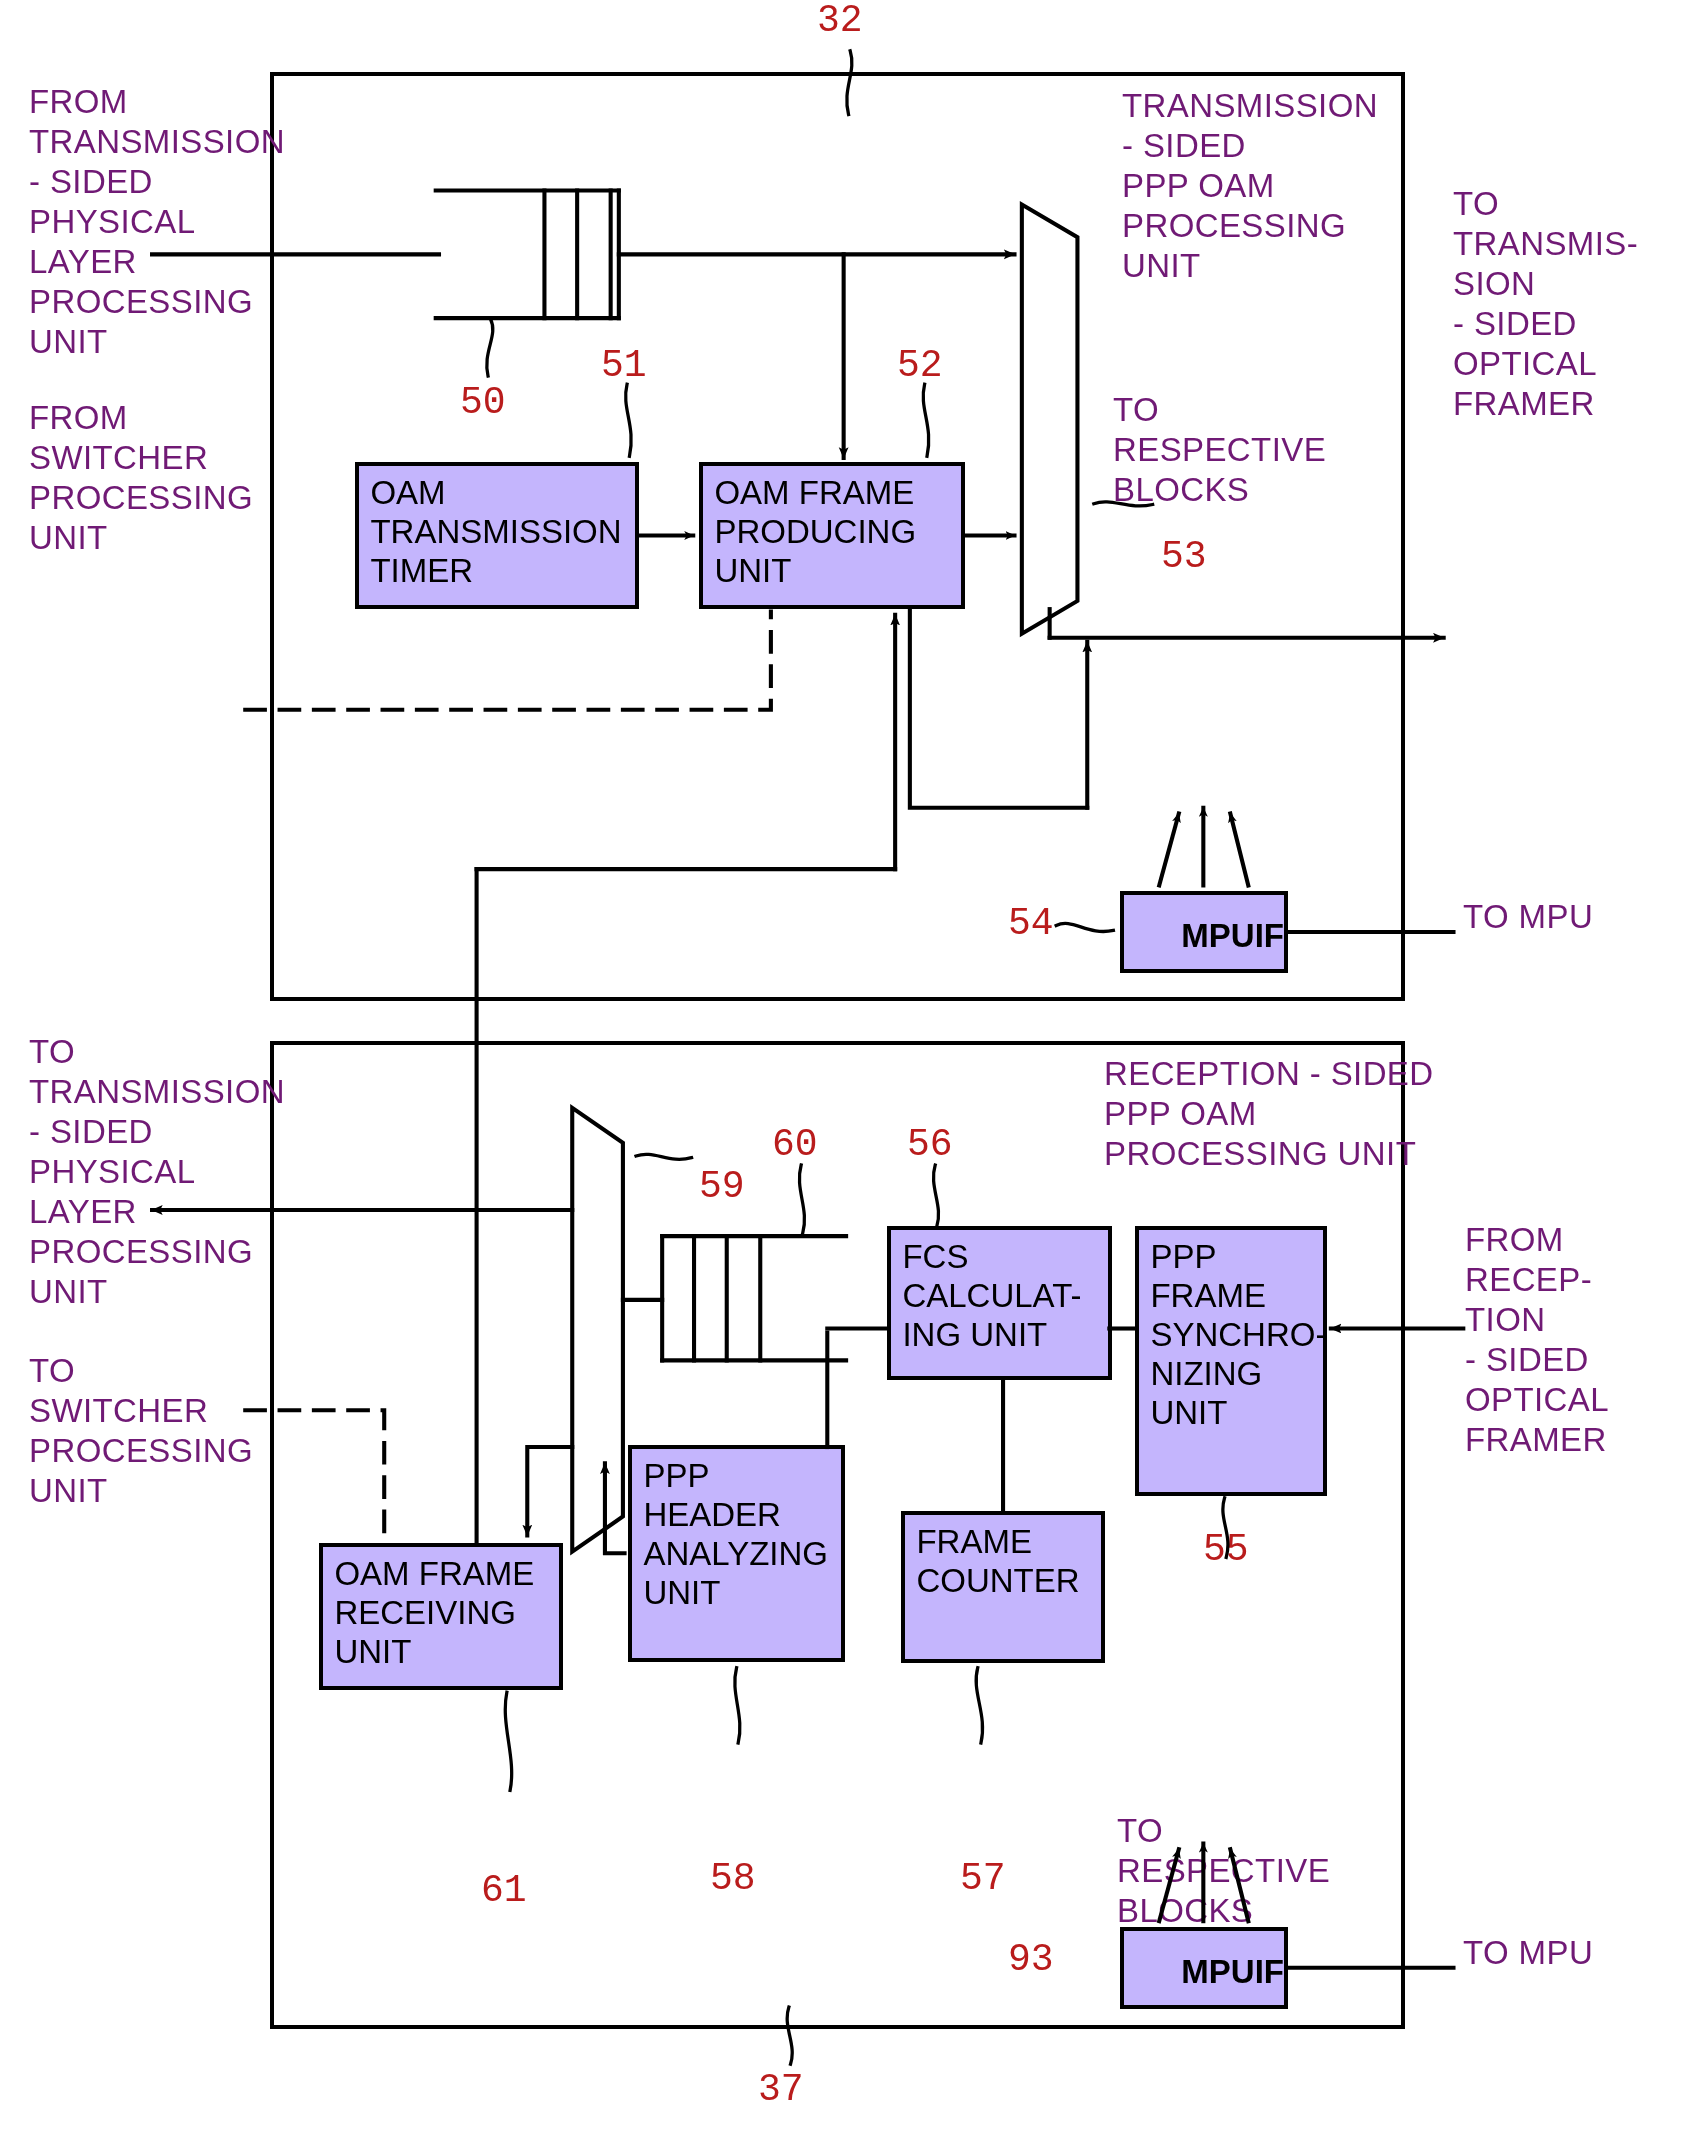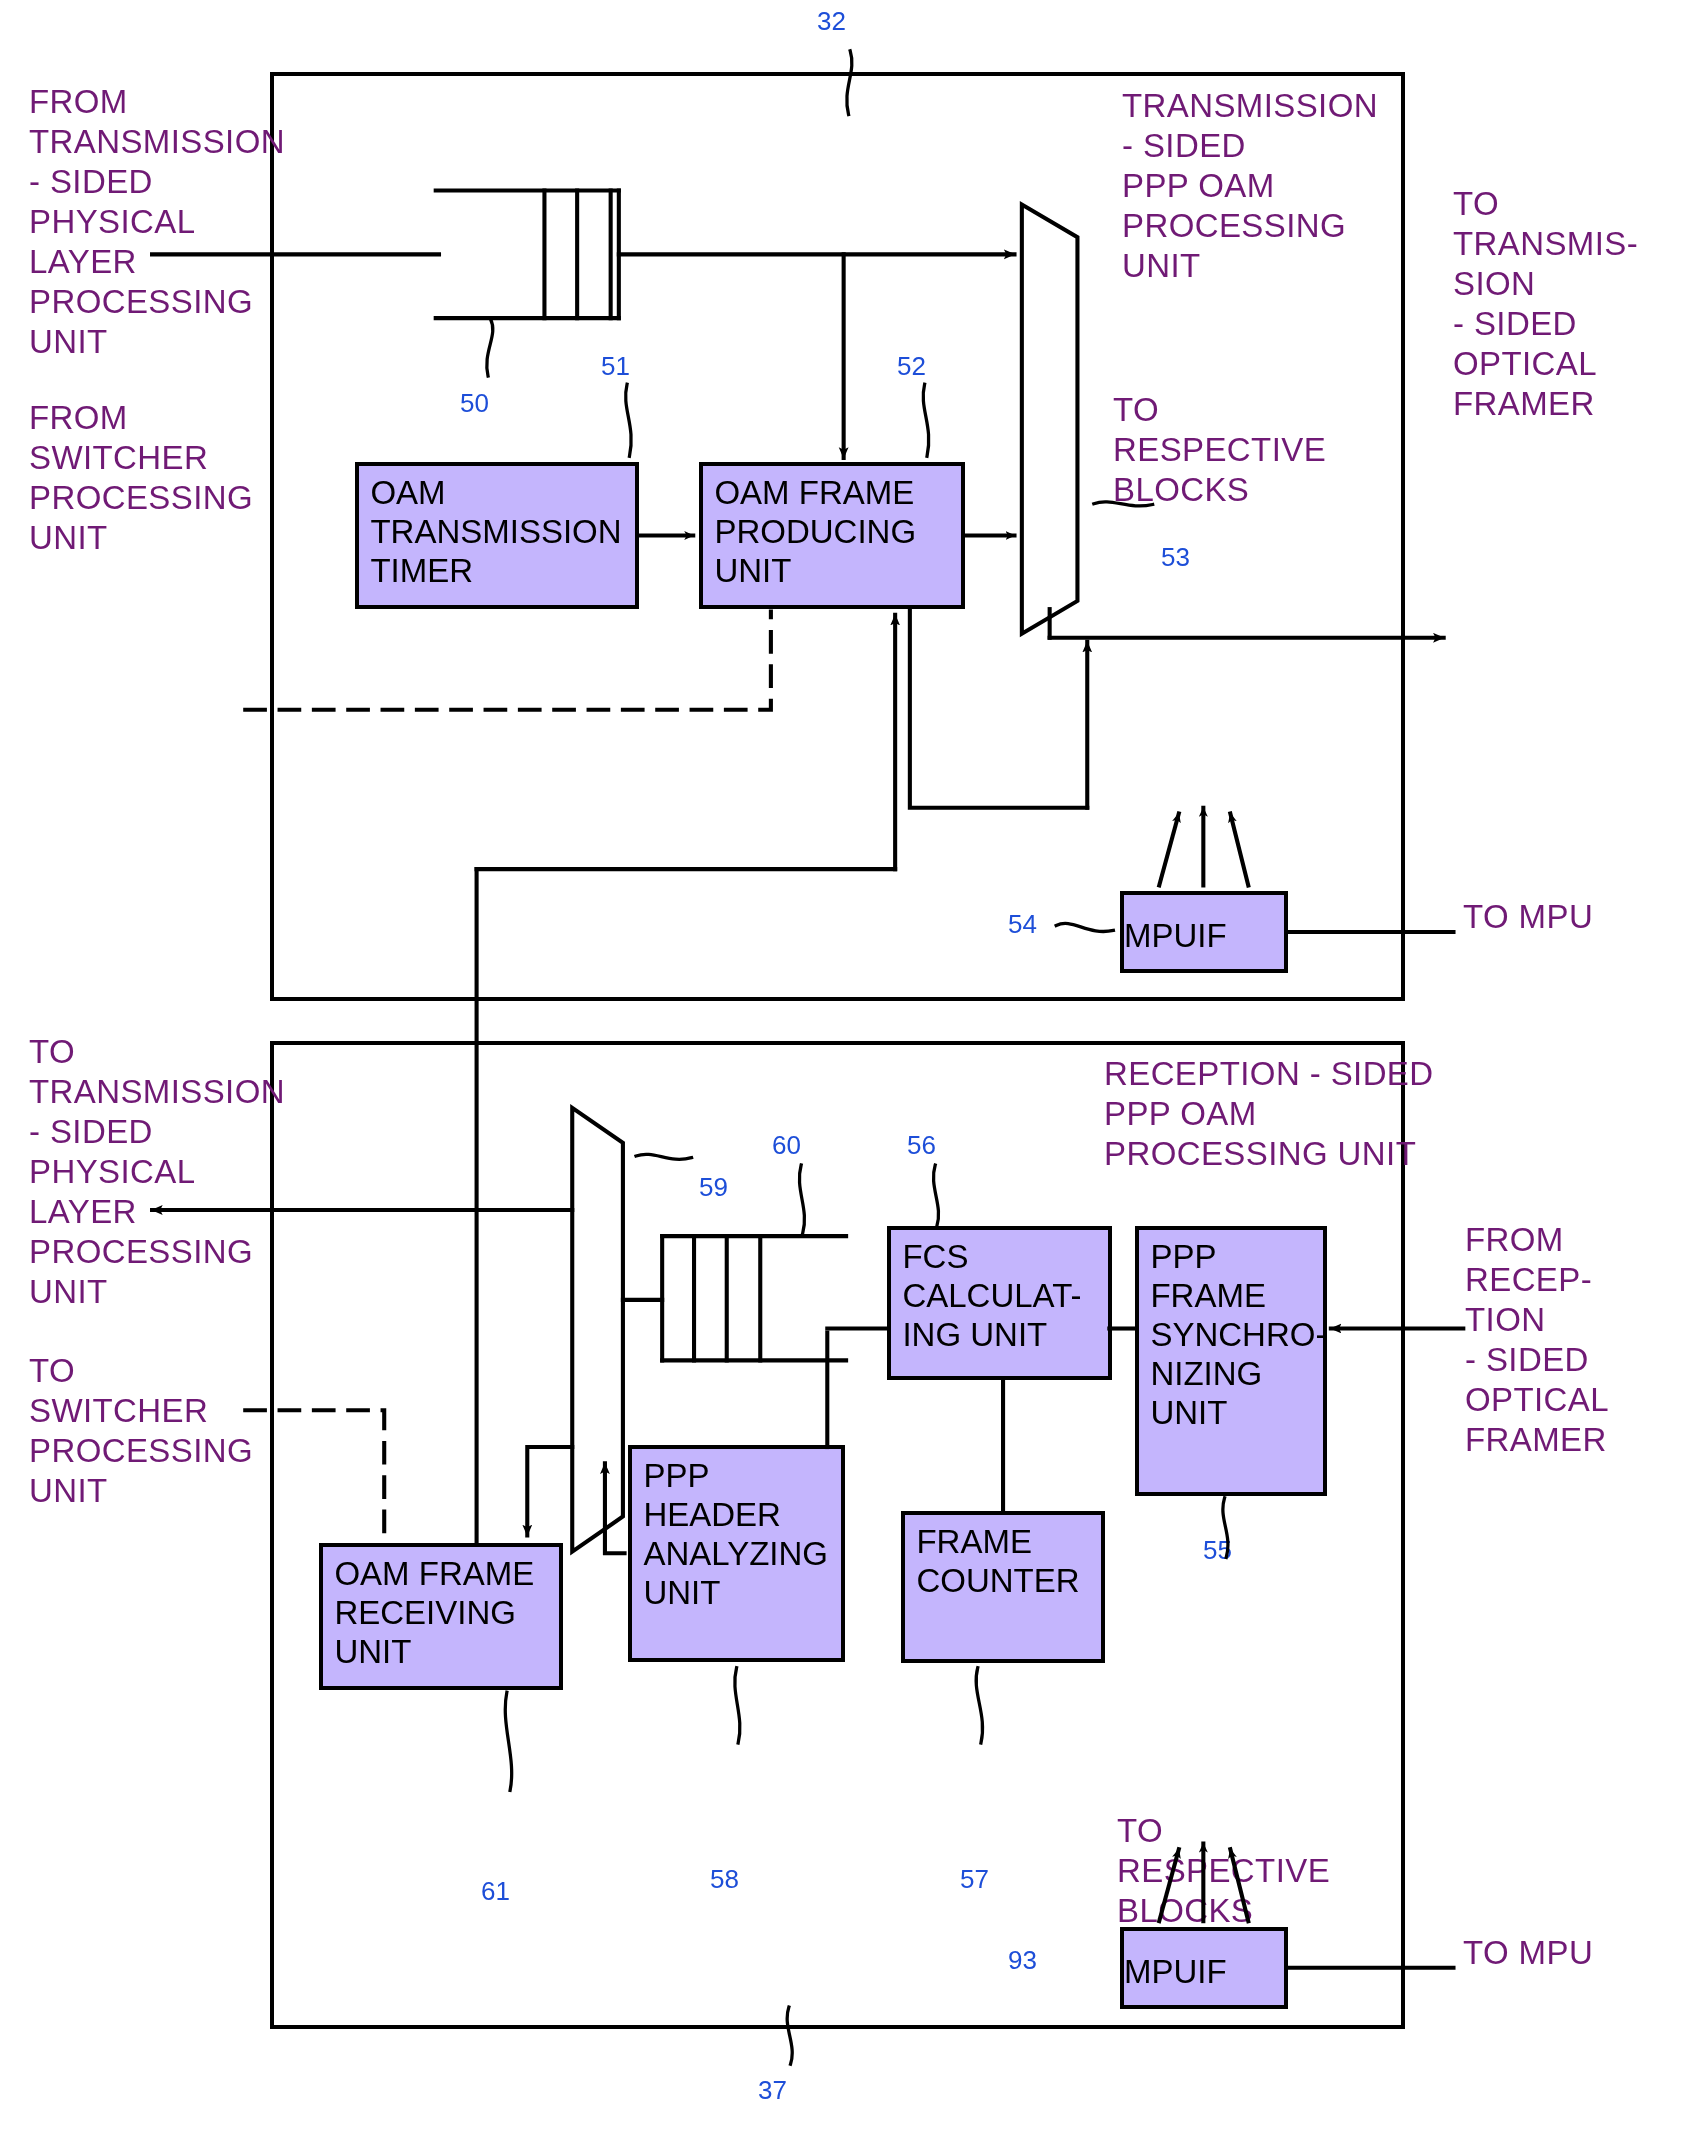--- a/index.html
+++ b/index.html
@@ -14,24 +14,25 @@
   .lbl{
     position:absolute;
     font-size:33px;
     line-height:40px;
     letter-spacing:0.4px;
     white-space:pre;
     color:#701a75;
   }
   .refnum{
     position:absolute;
-    font-size:26px;
+    font-size:38px;
     line-height:38px;
     white-space:pre;
-    color:#1d4ed8;
+    color:#b91c1c;
+    font-family:Liberation Mono, monospace;
   }
   
   .box{
     position:absolute;
     border:4.1px solid #000;
     box-sizing:border-box;
     background:#c4b5fd;
   }
   .box > .txt{
     position:absolute;
@@ -49,23 +50,24 @@
     background:transparent;
   }
   svg.overlay{
     position:absolute;left:0;top:0;
     width:1702px;height:2151px;
     pointer-events:none;
   }
   .mpuif .txt{
     position:absolute;
     width:100%;
-    text-align:left;
+    text-align:right;
     left:0;top:21px;
     font-size:33px;
+    font-weight:bold;
   }
 </style>
 </head>
 <body>
 
 <div id="root">
 
   <div class="frame" style="left:270px;top:72px;width:1135px;height:929px;"></div>
 
   <div class="frame" style="left:270px;top:1041px;width:1135px;height:988px;"></div>

